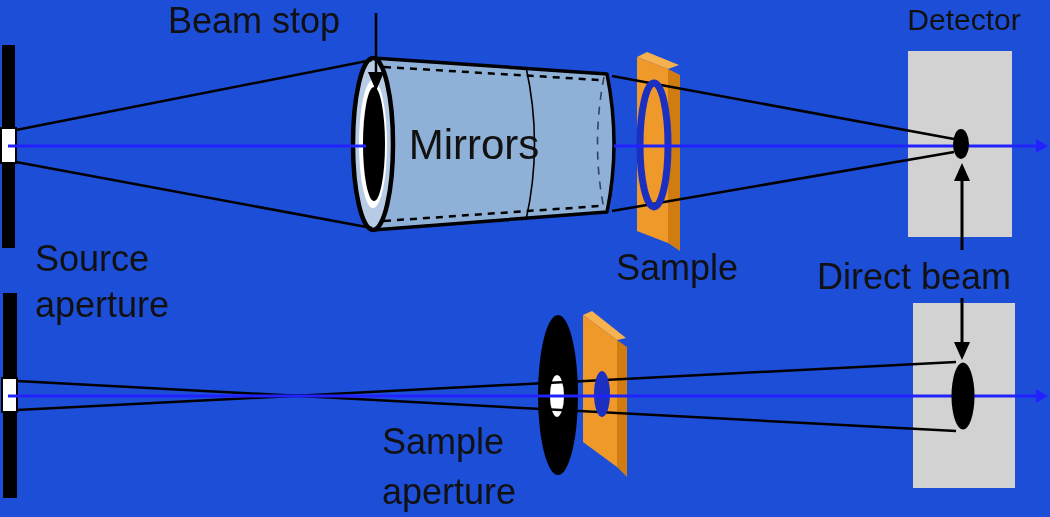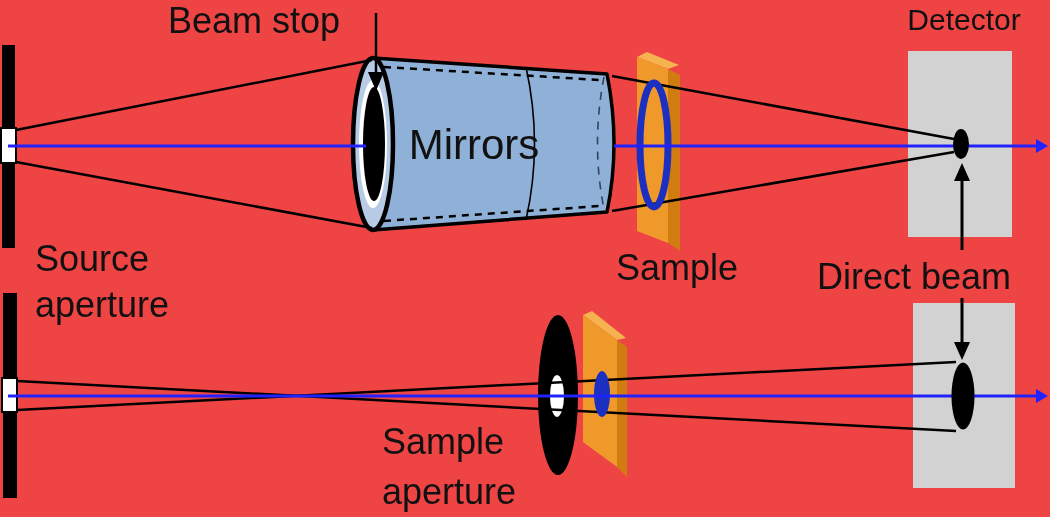--- a/index.html
+++ b/index.html
@@ -1,20 +1,20 @@
 <!DOCTYPE html>
 <html><head>
 <meta charset="utf-8">
 <style>
   html, body { margin: 0; padding: 0; background: #ffffff; }
   .stage {
     position: relative;
     width: 1050px;
     height: 517px;
-    background: #ef4444;
+    background: #1d4ed8;
     overflow: hidden;
     font-family: "Liberation Sans", sans-serif;
   }
   svg { display: block; }
   text {
     font-family: "Liberation Sans", sans-serif;
     fill: #111111;
   }
   .lbl      { font-size: 36px; }
   .lbl-big  { font-size: 42px; }

